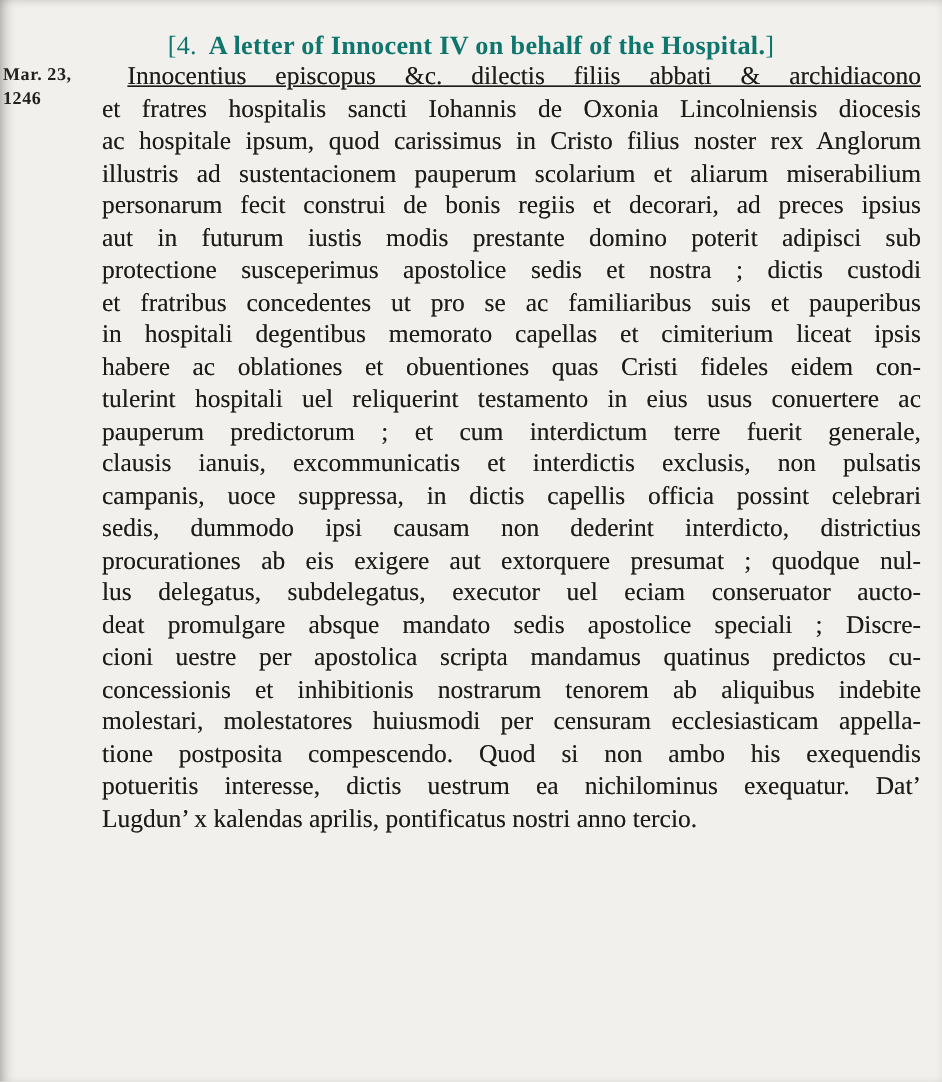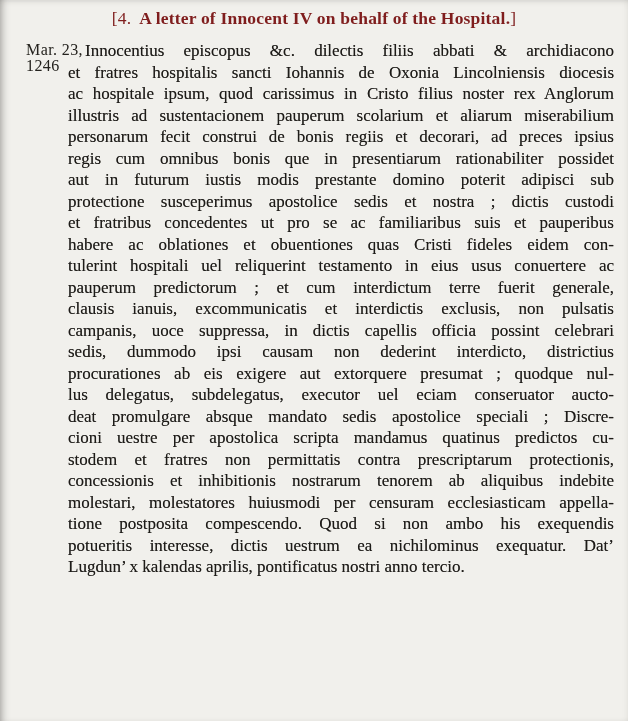--- a/index.html
+++ b/index.html
@@ -15,66 +15,66 @@
     background: #f1f0ec;
     box-shadow: inset 7px 0 9px -6px rgba(40,38,35,0.45),
                 inset 0 5px 8px -6px rgba(40,38,35,0.18),
                 inset -4px 0 8px -6px rgba(40,38,35,0.12);
     font-family: "Liberation Serif", "DejaVu Serif", serif;
     color: #1d1b18;
     overflow: hidden;
   }
   .heading {
     margin: 0 auto;
-    padding-top: 7px;
+    padding-top: 19px;
     text-align: center;
     font-size: 17.5px;
     line-height: 23px;
     letter-spacing: 0.2px;
-    color: #7f1d1d;
+    color: #0f766e;
     white-space: nowrap;
   }
   .heading .prefix {
     font-weight: normal;
     margin-right: 0.45em;
   }
   .heading .title {
     font-weight: bold;
   }
   .heading .suffix {
     font-weight: normal;
   }
   .margin-note {
     position: absolute;
     left: 2px;
     top: 42px;
-    font-size: 16px;
+    font-size: 12px;
     line-height: 15.5px;
-    font-weight: normal;
+    font-weight: bold;
     letter-spacing: 0.4px;
     color: #24221e;
-    padding-left: 24px;
   }
   .body-text {
     position: absolute;
     left: 68px;
     top: 40px;
     width: 546px;
     font-size: 17px;
     line-height: 21.5px;
     color: #1d1b18;
     text-shadow: 0 0 0.4px rgba(25,23,20,0.55);
   }
   .body-text .line {
     text-align: justify;
     text-align-last: justify;
     white-space: normal;
   }
   .body-text .line.first {
     text-indent: 17px;
+    text-decoration: underline;
   }
   .body-text .line.last {
     text-align-last: left;
   }
 </style>
 </head>
 <body>
 
 <div class="page">
 
@@ -86,35 +86,34 @@
     <div>Mar. 23,</div>
     <div>1246</div>
   </div>
 
   <div class="body-text" id="body-text">
       <div class="line first">Innocentius episcopus &amp;c. dilectis filiis abbati &amp; archidiacono</div>
       <div class="line">et fratres hospitalis sancti Iohannis de Oxonia Lincolniensis diocesis</div>
       <div class="line">ac hospitale ipsum, quod carissimus in Cristo filius noster rex Anglorum</div>
       <div class="line">illustris ad sustentacionem pauperum scolarium et aliarum miserabilium</div>
       <div class="line">personarum fecit construi de bonis regiis et decorari, ad preces ipsius</div>
-      <div class="line">regis cum omnibus bonis que in presentiarum rationabiliter possidet</div>
       <div class="line">aut in futurum iustis modis prestante domino poterit adipisci sub</div>
       <div class="line">protectione susceperimus apostolice sedis et nostra ; dictis custodi</div>
       <div class="line">et fratribus concedentes ut pro se ac familiaribus suis et pauperibus</div>
+      <div class="line">in hospitali degentibus memorato capellas et cimiterium liceat ipsis</div>
       <div class="line">habere ac oblationes et obuentiones quas Cristi fideles eidem con-</div>
       <div class="line">tulerint hospitali uel reliquerint testamento in eius usus conuertere ac</div>
       <div class="line">pauperum predictorum ;  et cum interdictum terre fuerit generale,</div>
       <div class="line">clausis ianuis, excommunicatis et interdictis exclusis, non pulsatis</div>
       <div class="line">campanis, uoce suppressa, in dictis capellis officia possint celebrari</div>
       <div class="line">sedis, dummodo ipsi causam non dederint interdicto, districtius</div>
       <div class="line">procurationes ab eis exigere aut extorquere presumat ;  quodque nul-</div>
       <div class="line">lus delegatus, subdelegatus, executor uel eciam conseruator aucto-</div>
       <div class="line">deat promulgare absque mandato sedis apostolice speciali ; Discre-</div>
       <div class="line">cioni uestre per apostolica scripta mandamus quatinus predictos cu-</div>
-      <div class="line">stodem et fratres non permittatis contra prescriptarum protectionis,</div>
       <div class="line">concessionis et inhibitionis nostrarum tenorem ab aliquibus indebite</div>
       <div class="line">molestari, molestatores huiusmodi per censuram ecclesiasticam appella-</div>
       <div class="line">tione postposita compescendo.  Quod si non ambo his exequendis</div>
       <div class="line">potueritis interesse, dictis uestrum ea nichilominus exequatur.  Dat’</div>
       <div class="line last">Lugdun’ x kalendas aprilis, pontificatus nostri anno tercio.</div>
     </div>
 
 </div>
 
 </body></html>

